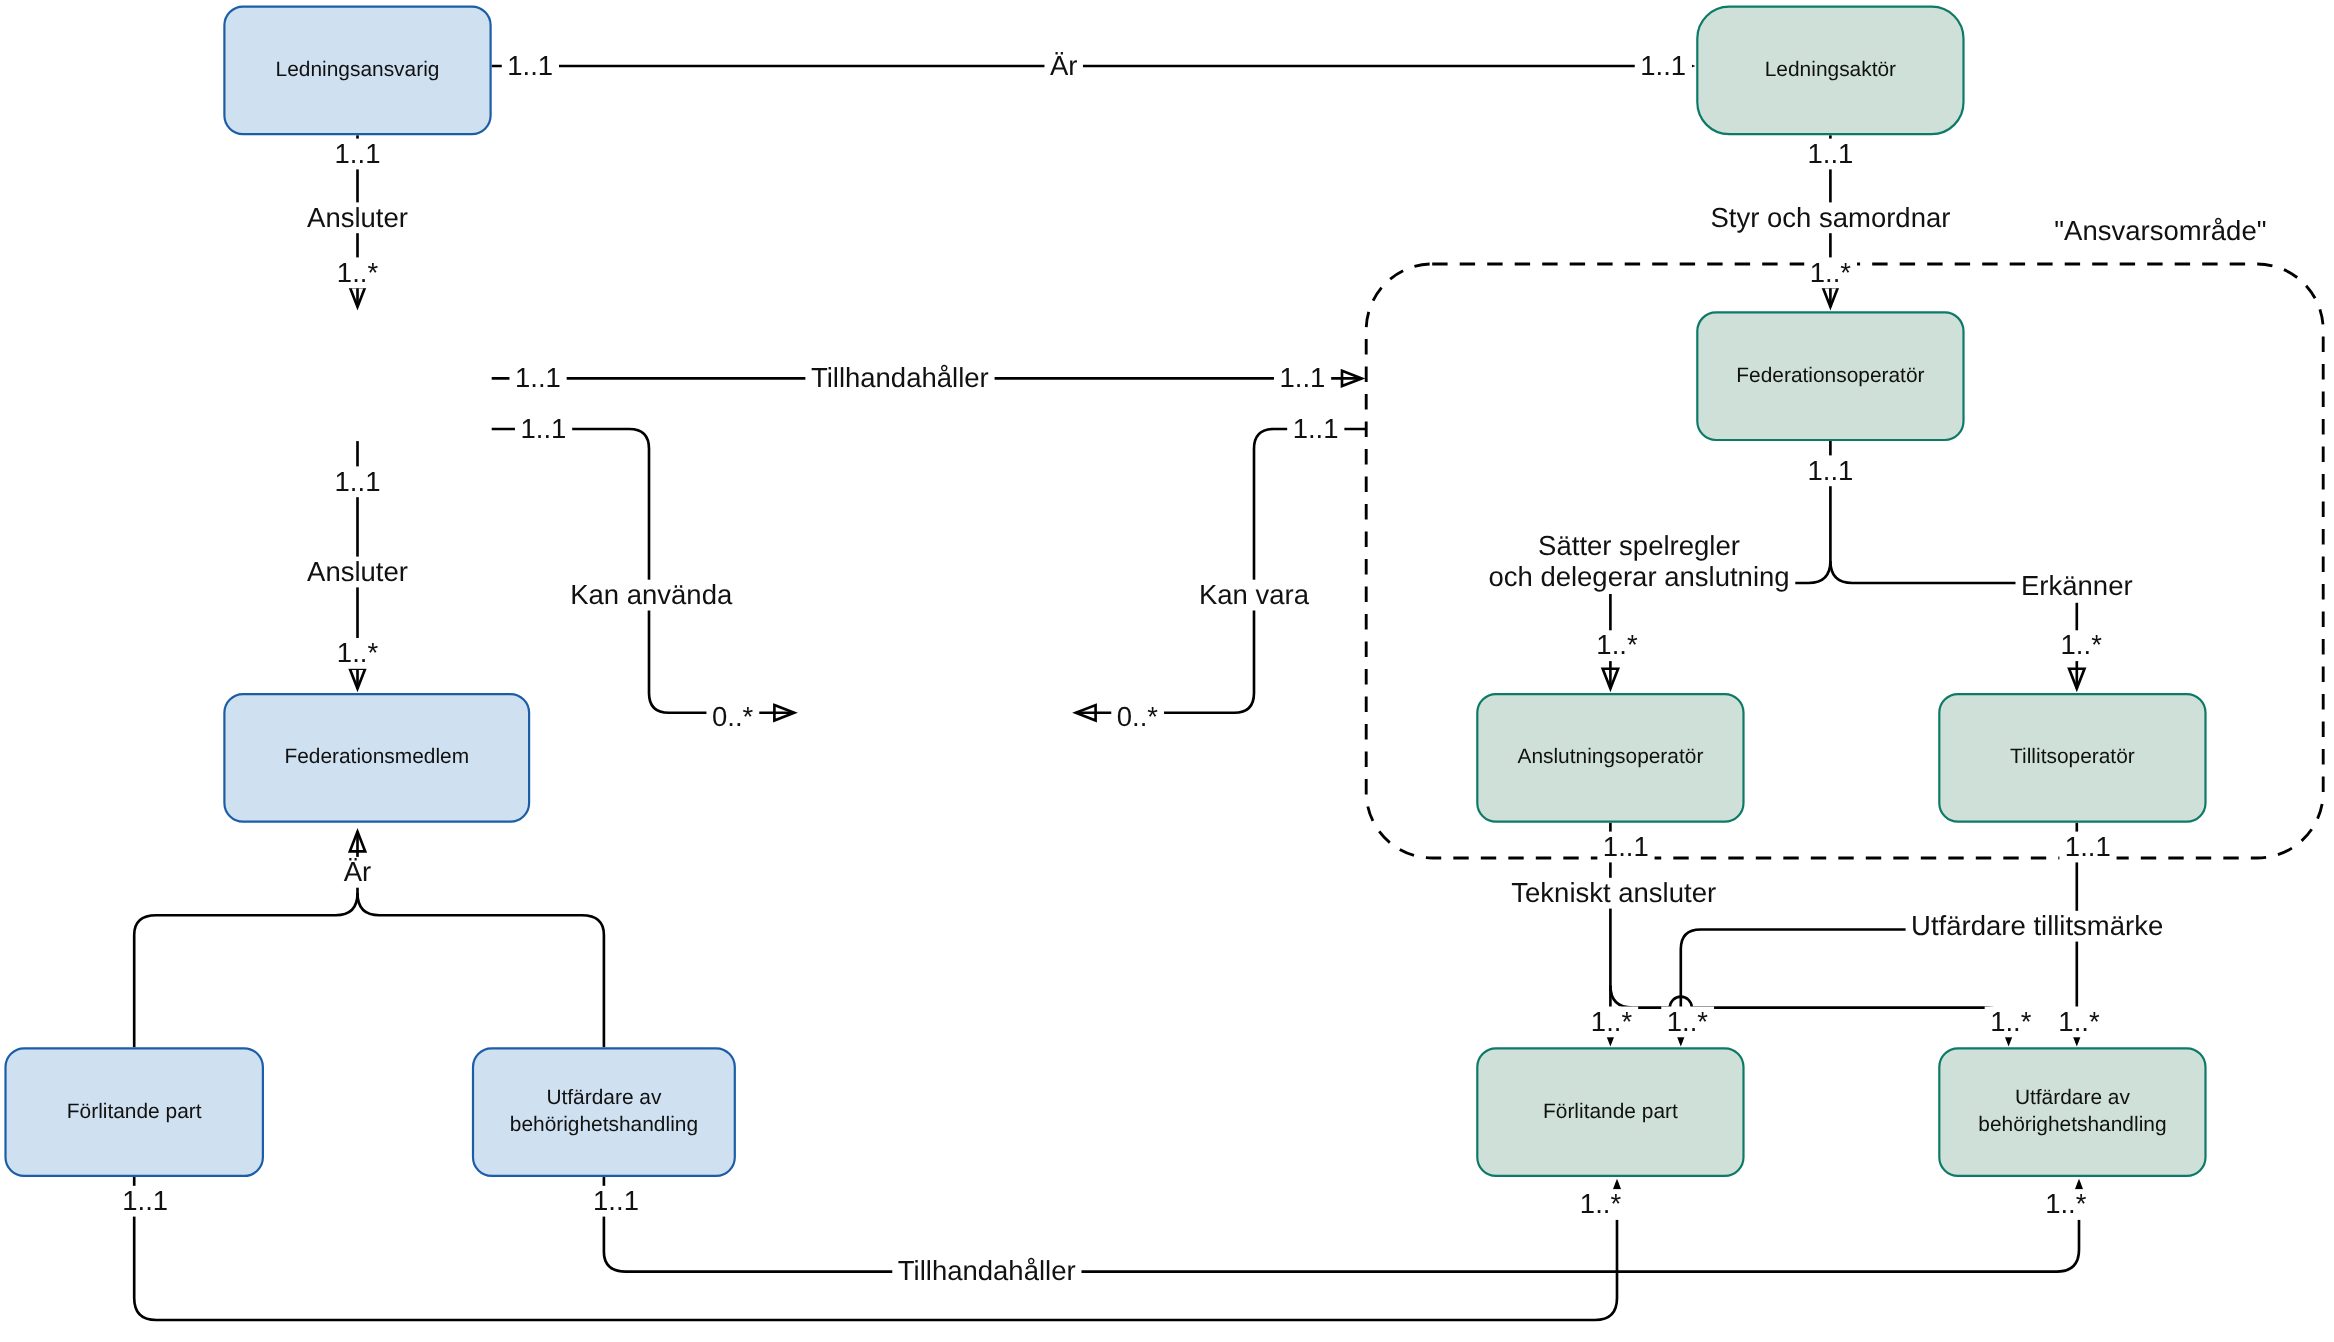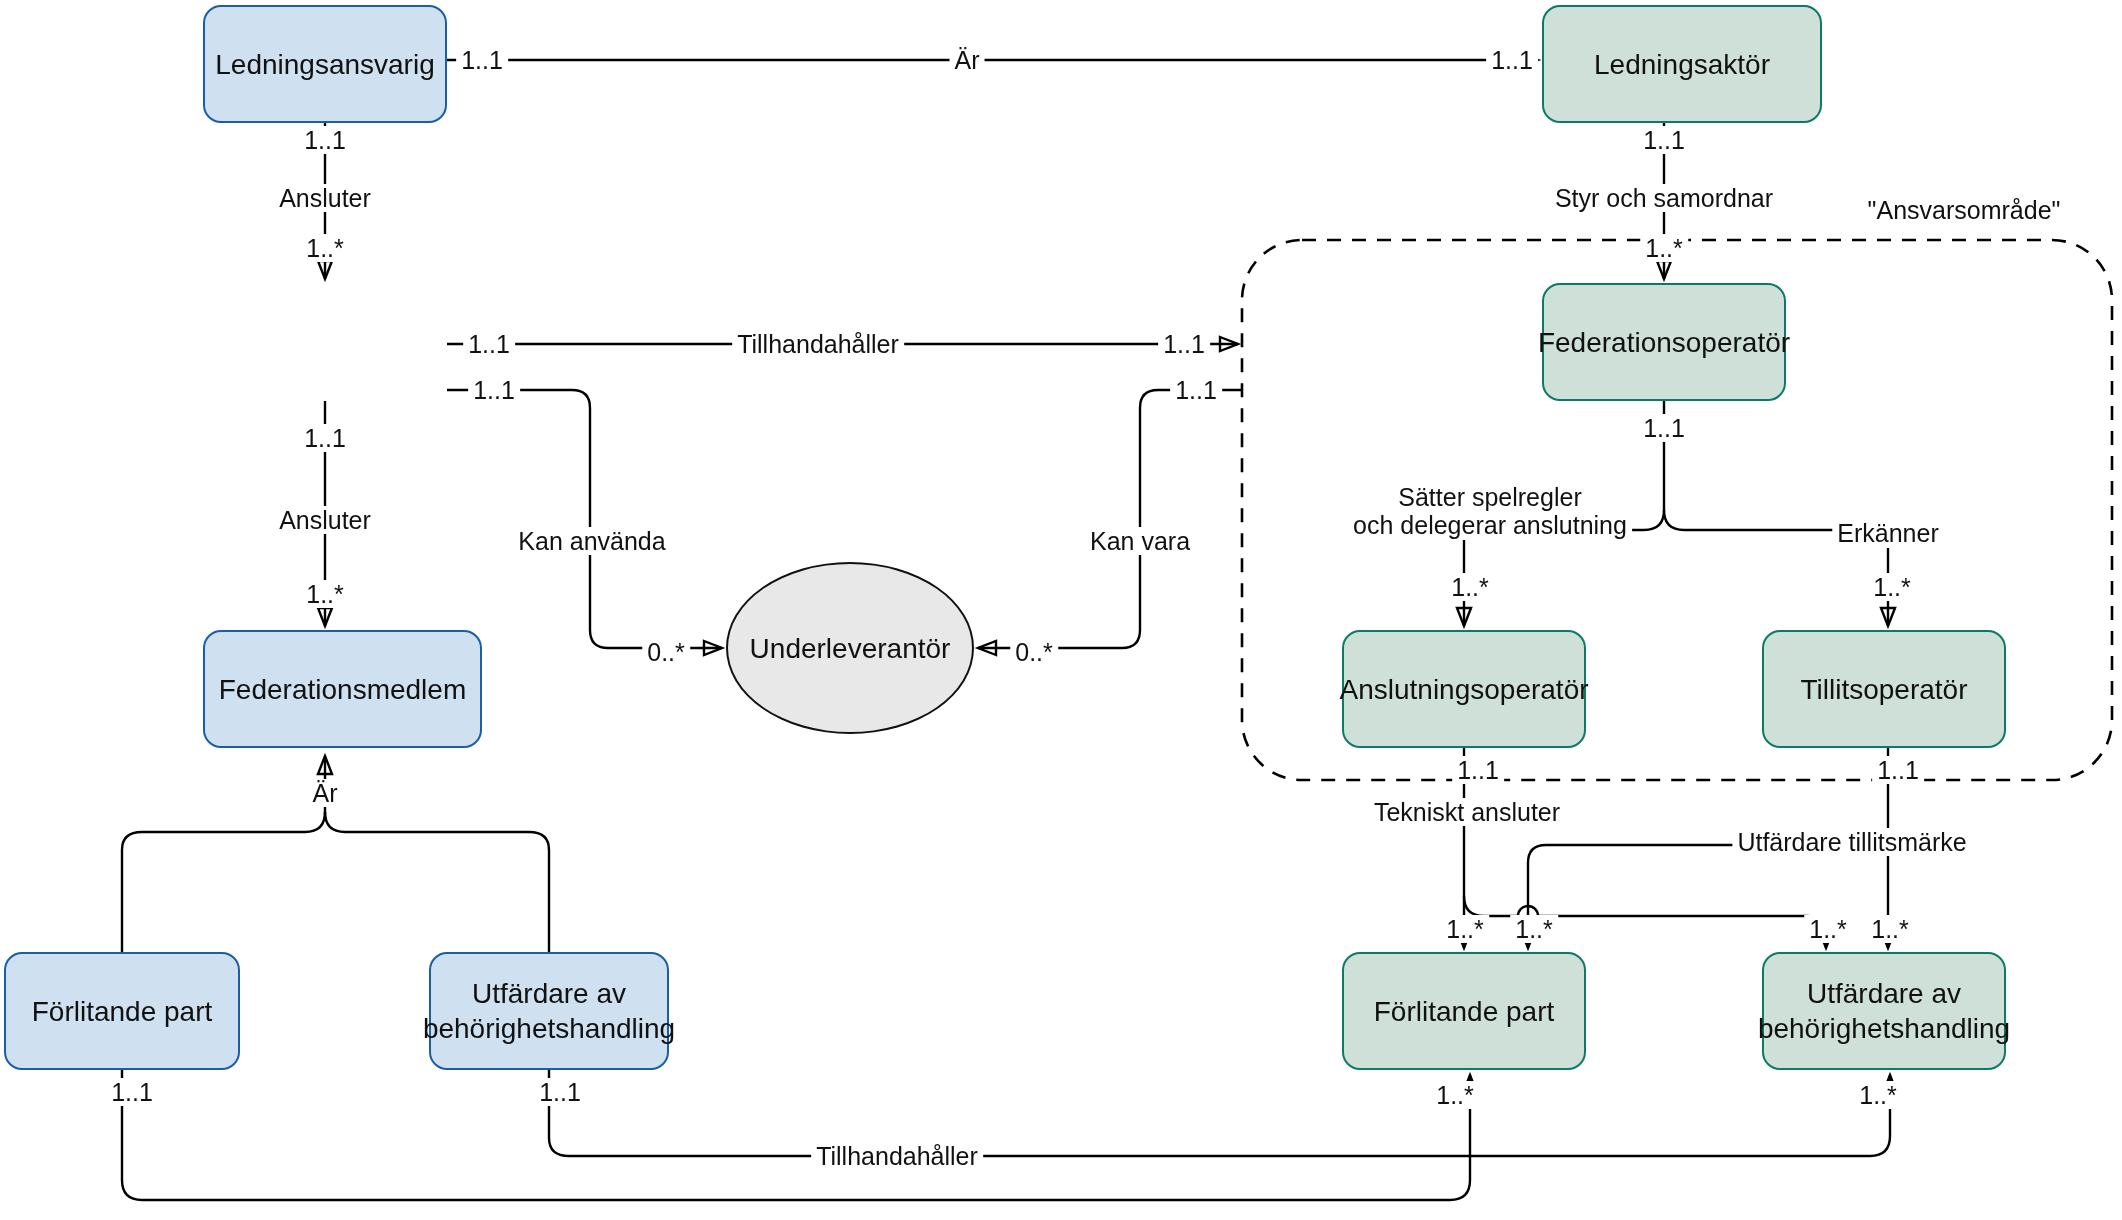--- a/index.html
+++ b/index.html
@@ -12,21 +12,21 @@
     overflow:hidden;
   }
   #edges{position:absolute;left:0;top:0;width:2122px;height:1220px;}
   #edges path, #edges rect{fill:none;stroke:var(--line,#000);stroke-width:2.4px;}
   #edges .boundary{stroke-dasharray:14 11;stroke-width:2.6px;}
   .node{
     position:absolute;
     box-sizing:border-box;
     display:flex;align-items:center;justify-content:center;
     text-align:center;
-    font-size:28px;line-height:1.25;
+    font-size:19px;line-height:1.25;
     padding:4px 8px;
     z-index:2;
   }
   .node.blue{
     background:var(--blue-fill,#cfe0f0);
     border:2.5px solid var(--blue-stroke,#1c5da8);
     border-radius:18px;
   }
   .node.green{
     background:var(--green-fill,#cfe0d9);
@@ -117,31 +117,28 @@
       <path d="M549,1070 V1138 Q549,1156 569,1156 H1870 Q1890,1156 1890,1136 V1075" marker-end="url(#arrow)"></path>
     </g>
 
     <g>
       <path d="M122,1070 V1180 Q122,1200 142,1200 H1450 Q1470,1200 1470,1180 V1075" marker-end="url(#arrow)"></path>
     </g>
   </svg>
 <div class="node blue" style="left: 203px; top: 5px; width: 244px; height: 118px;">
       <span>Ledningsansvarig</span>
     </div>
-    <div class="node green" style="left: 1542px; top: 5px; width: 280px; height: 118px;">
+    <div class="node green" style="left: 1542px; top: 5px; width: 244px; height: 118px; border-radius: 30px;">
       <span>Ledningsaktör</span>
     </div>
     <div class="node green" style="left: 1542px; top: 283px; width: 244px; height: 118px;">
       <span>Federationsoperatör</span>
     </div>
     <div class="node blue" style="left: 203px; top: 630px; width: 279px; height: 118px;">
       <span>Federationsmedlem</span>
-    </div>
-    <div class="node ellipse" style="left: 726px; top: 562px; width: 248px; height: 172px;">
-      <span>Underleverantör</span>
     </div>
     <div class="node green" style="left: 1342px; top: 630px; width: 244px; height: 118px;">
       <span>Anslutningsoperatör</span>
     </div>
     <div class="node green" style="left: 1762px; top: 630px; width: 244px; height: 118px;">
       <span>Tillitsoperatör</span>
     </div>
     <div class="node blue" style="left: 4px; top: 952px; width: 236px; height: 118px;">
       <span>Förlitande part</span>
     </div>

